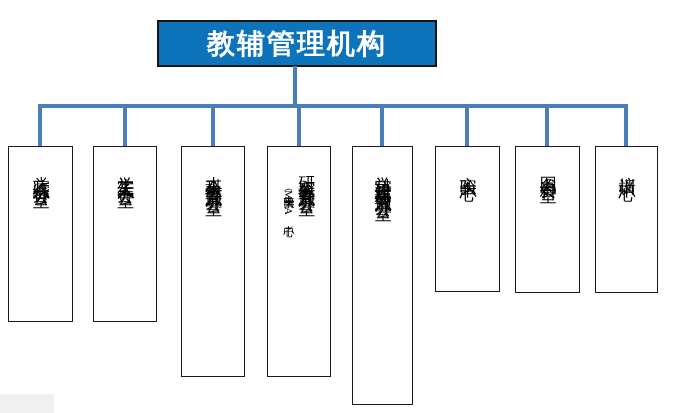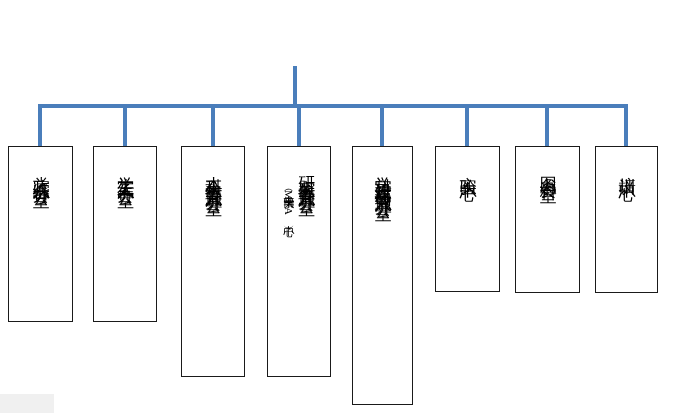--- a/index.html
+++ b/index.html
@@ -91,20 +91,23 @@
     width: 54px;
     height: 19px;
     background: #f0f0f0;
   }
 </style>
 </head>
 <body>
 
 <div class="stage">
 
+  <div class="root-node">
+    <span>教辅管理机构</span>
+  </div>
 
   <div class="conn trunk"></div>
   <div class="conn hbar"></div>
   <div class="conn drop p1"></div>
   <div class="conn drop p2"></div>
   <div class="conn drop p3"></div>
   <div class="conn drop p4"></div>
   <div class="conn drop p5"></div>
   <div class="conn drop p6"></div>
   <div class="conn drop p7"></div>

